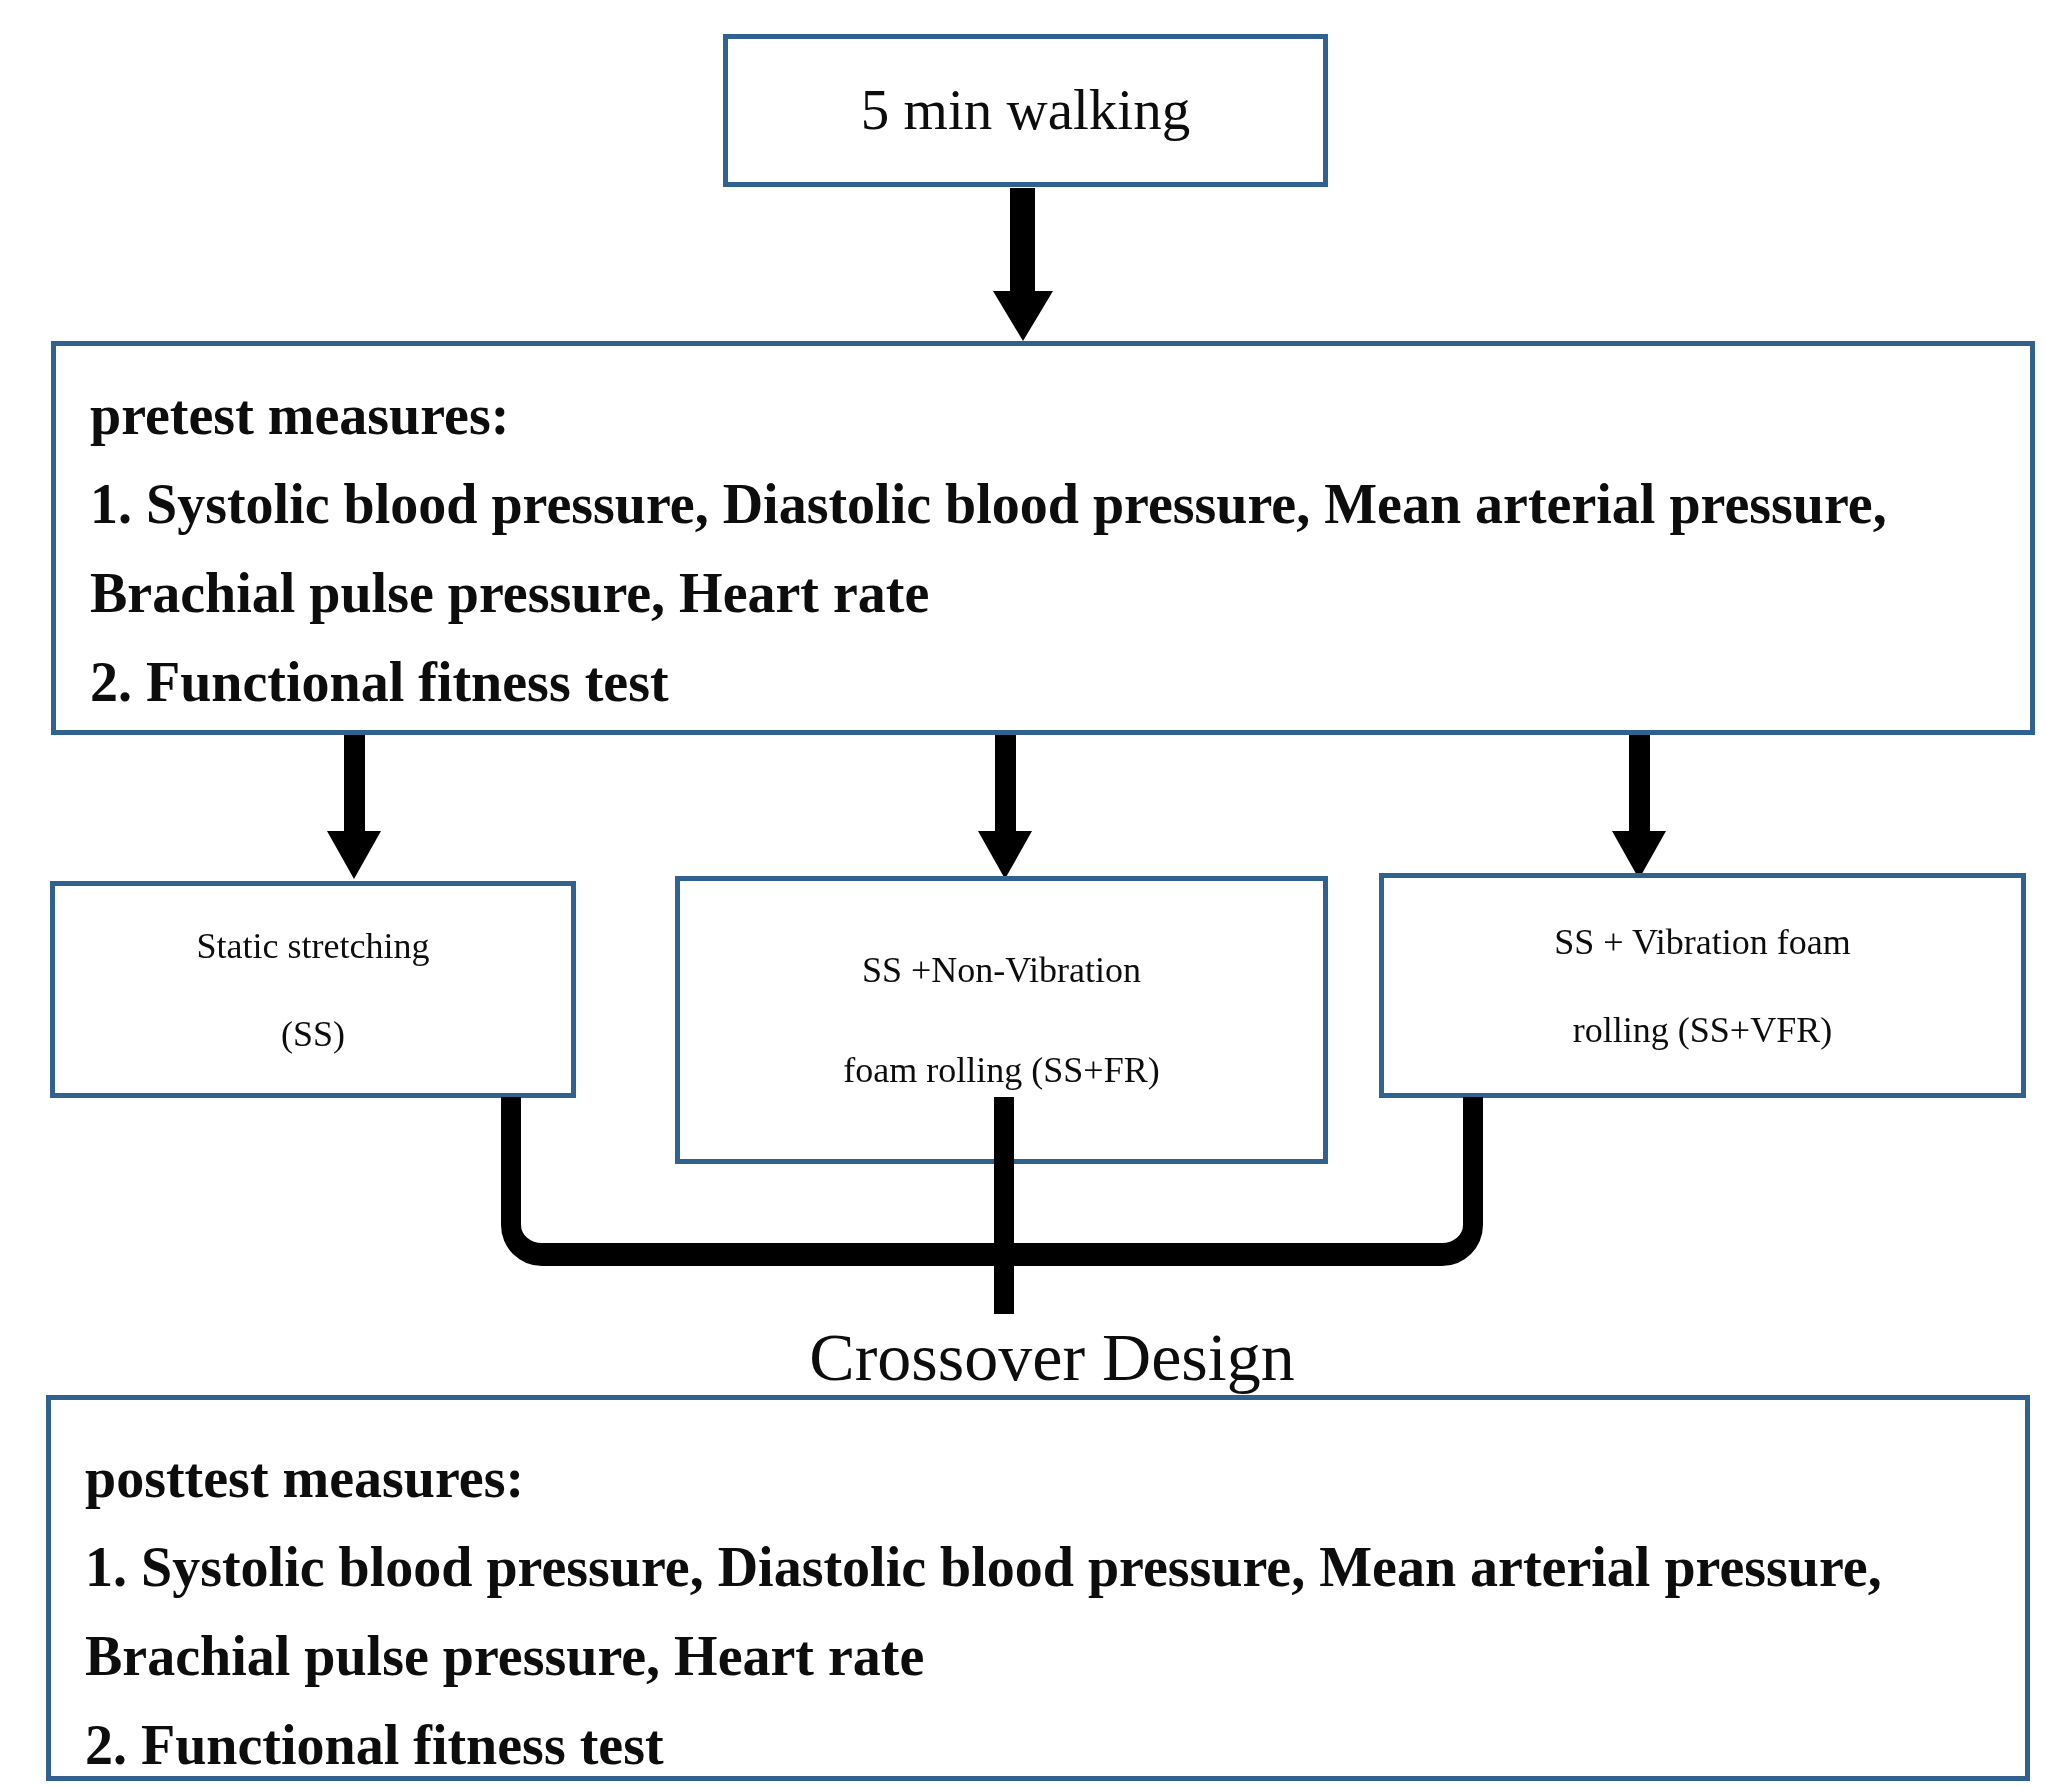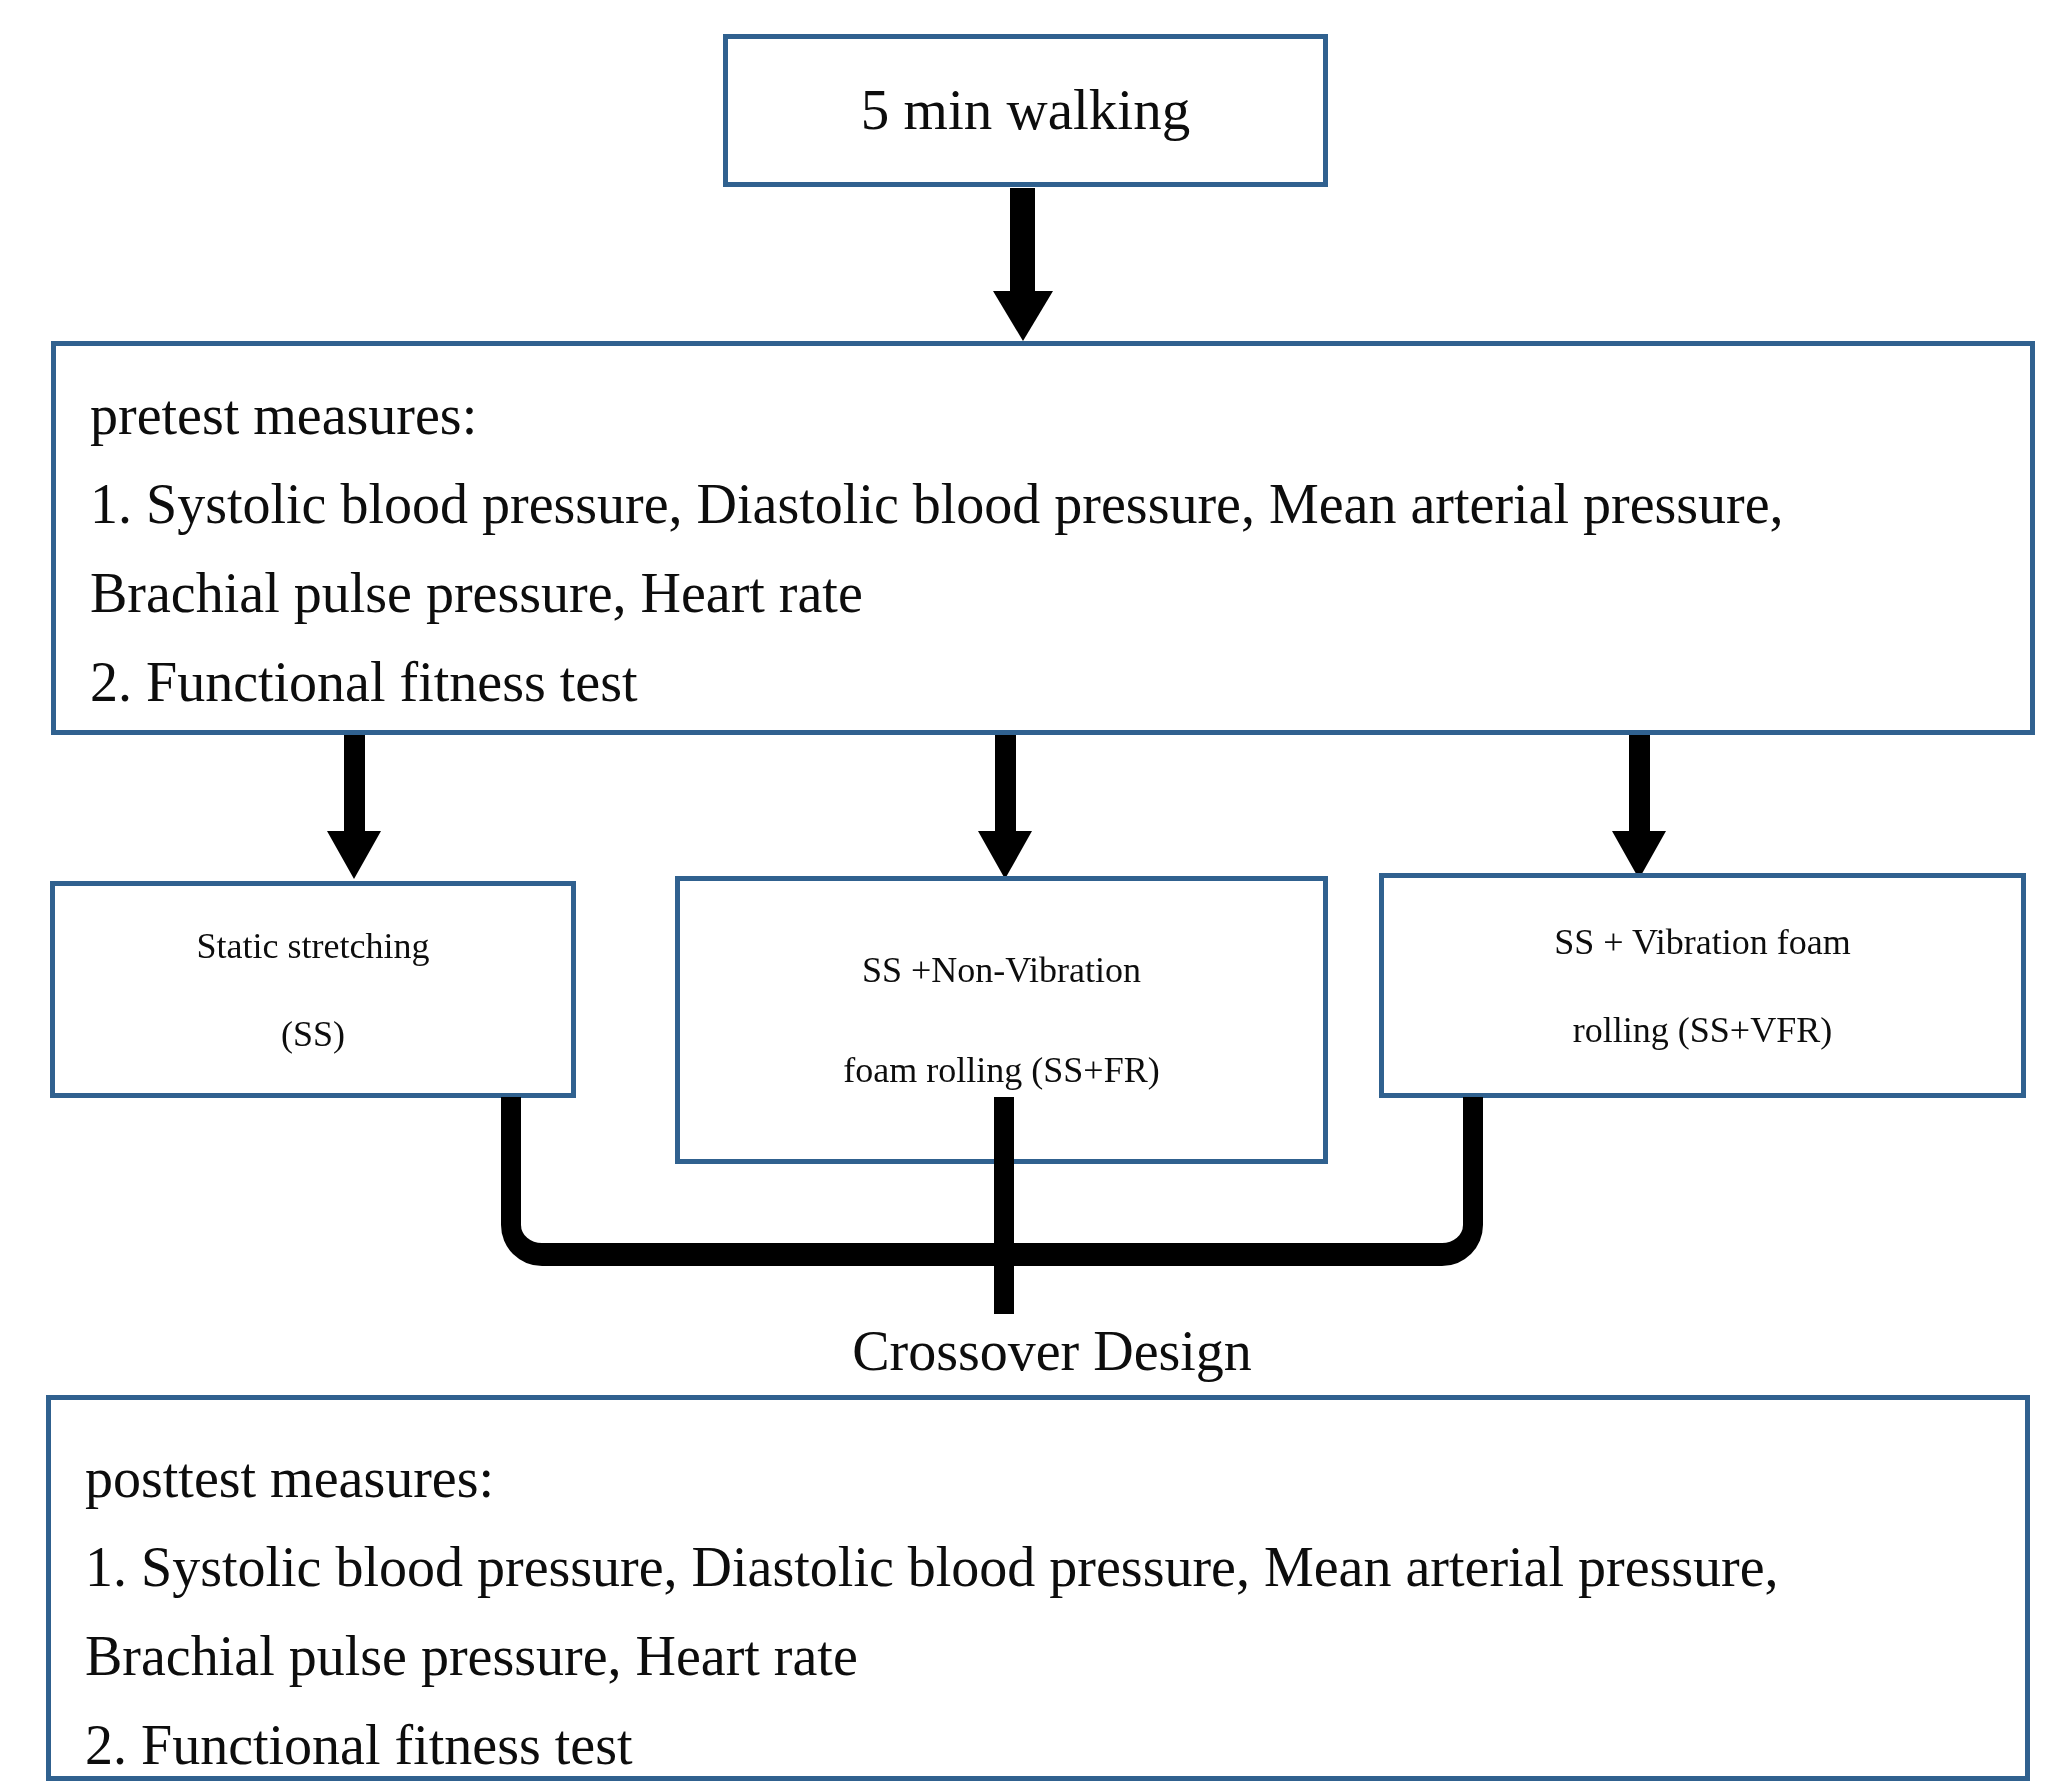--- a/index.html
+++ b/index.html
@@ -32,20 +32,21 @@
     font-size:57px;
     line-height:1.1;
   }
   .branch-line{
     font-size:36px;
     line-height:88px;
     white-space:nowrap;
   }
   .measures{
     padding:24.5px 34px 0 34px;
+    font-weight:bold;
   }
   .measures .line{
     font-size:56px;
     line-height:89px;
     white-space:nowrap;
   }
   
   .arrow{
     position:absolute;
     display:flex;
@@ -68,21 +69,21 @@
     border-bottom-left-radius:41px;
     border-bottom-right-radius:41px;
   }
   .stem{
     position:absolute;
     background:#000;
   }
   .crossover-label{
     position:absolute;
     text-align:center;
-    font-size:56px;
+    font-size:68px;
     line-height:1.05;
     white-space:nowrap;
   }
 </style>
 </head>
 <body>
 
 <div class="canvas">
 
   <div class="box center" style="left:723px;top:34px;width:605px;height:153px;">

